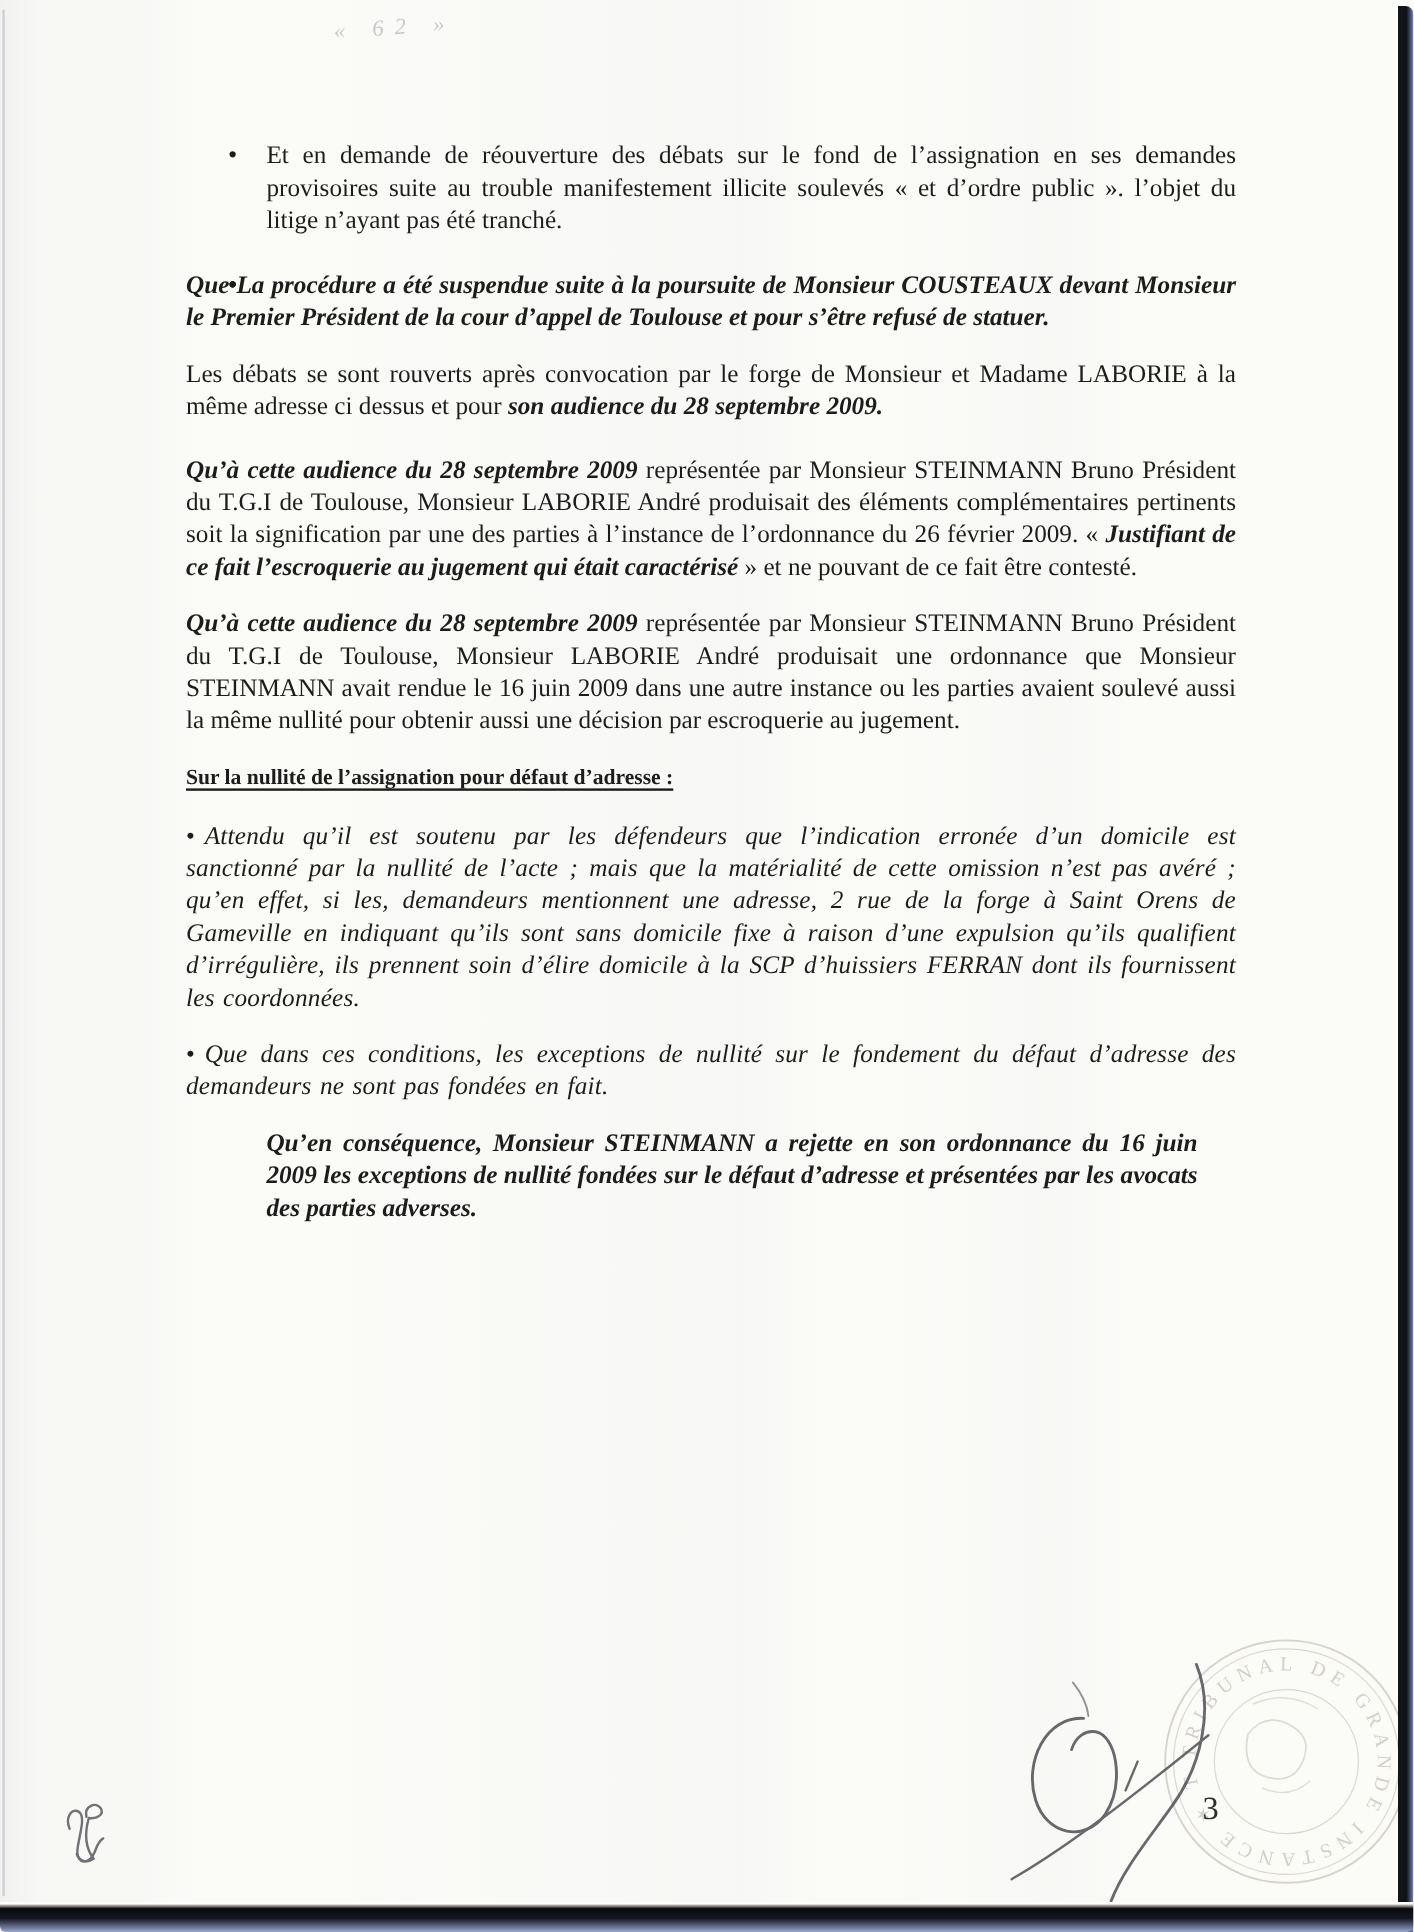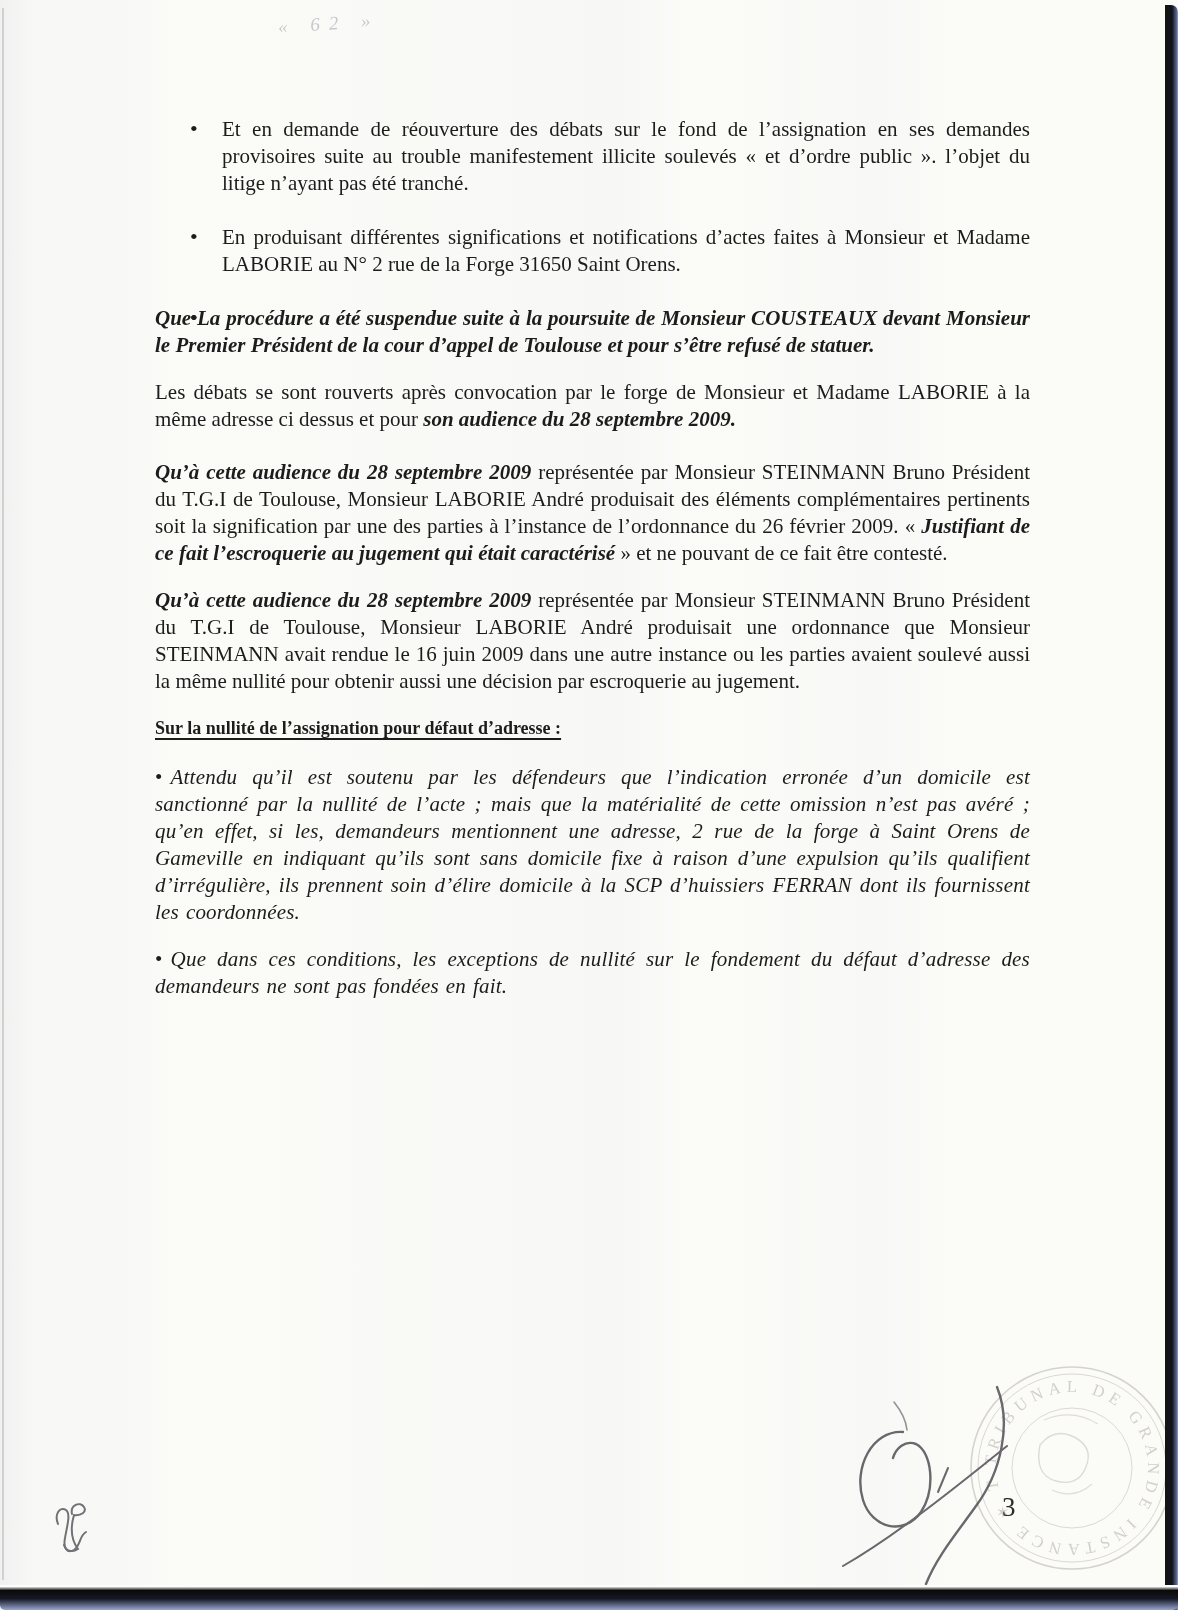--- a/index.html
+++ b/index.html
@@ -63,21 +63,20 @@
 
   <div class="content">
 
     <ul class="toplist">
       <li>
         <span class="b">•</span>
         <span>Et en demande de réouverture des débats sur le fond de l’assignation en ses demandes provisoires suite au trouble manifestement illicite soulevés «  et d’ordre public ». l’objet du litige n’ayant pas été tranché.</span>
       </li>
       <li>
         <span class="b">•</span>
-        <span>En produisant différentes significations et notifications d’actes faites à Monsieur et Madame LABORIE au N° 2 rue de la Forge 31650 Saint Orens.</span>
       </li>
       <li>
         <span class="b">•</span>
       </li>
       <li>
         <span class="b">•</span>
       </li>
     </ul>
 
     <p class="bi gap-sm">Que La procédure a été suspendue suite à la poursuite de Monsieur COUSTEAUX devant Monsieur le Premier Président de la cour d’appel de Toulouse et pour s’être refusé de statuer.</p>
@@ -88,20 +87,21 @@
 
     <p class="gap-sm"><span class="bold">Qu’à cette audience du 28 septembre 2009</span><span> représentée par Monsieur STEINMANN Bruno Président du T.G.I de Toulouse, Monsieur LABORIE André produisait une ordonnance que Monsieur STEINMANN avait rendue le 16 juin 2009 dans une autre instance ou les parties avaient soulevé aussi la même nullité pour obtenir aussi une décision par escroquerie au jugement.</span></p>
 
 
     <h2>Sur la nullité de l’assignation pour défaut d’adresse :</h2>
 
     <p class="it gap-sm"><span class="b">•</span><span>Attendu qu’il est soutenu par les défendeurs que l’indication erronée d’un domicile est sanctionné par la nullité de l’acte ; mais que la matérialité de cette omission n’est pas avéré ; qu’en effet, si les, demandeurs mentionnent une adresse, 2 rue de la forge à Saint Orens de Gameville en indiquant qu’ils sont sans domicile fixe à raison d’une expulsion qu’ils qualifient d’irrégulière, ils prennent soin d’élire domicile à la SCP d’huissiers FERRAN dont ils fournissent les coordonnées.</span></p>
 
     <p class="it gap-sm"><span class="b">•</span><span>Que dans ces conditions, les exceptions de nullité sur le fondement du défaut d’adresse des demandeurs ne sont pas fondées en fait.</span></p>
 
+    <p class="bi ind">Qu’en conséquence, Monsieur STEINMANN a rejette en son ordonnance du 16 juin 2009 les exceptions de nullité fondées sur le défaut d’adresse et présentées par les avocats des parties adverses.</p>
 
   </div>
 
   <svg class="art" viewBox="0 0 1178 1610">
 
     <g opacity="0.55">
       <circle cx="1072" cy="1468" r="101" fill="none" stroke="#b9b2a9" stroke-width="1.6"></circle>
       <circle cx="1072" cy="1468" r="94" fill="none" stroke="#c1bab1" stroke-width="1"></circle>
       <circle cx="1072" cy="1468" r="60" fill="none" stroke="#c3bcb3" stroke-width="1"></circle>
       <path d="M 1040 1445 q 14 -18 34 -8 q 20 10 12 30 q -8 20 -30 14 q -22 -6 -16 -36" fill="none" stroke="#c8c1b8" stroke-width="1.4"></path>

